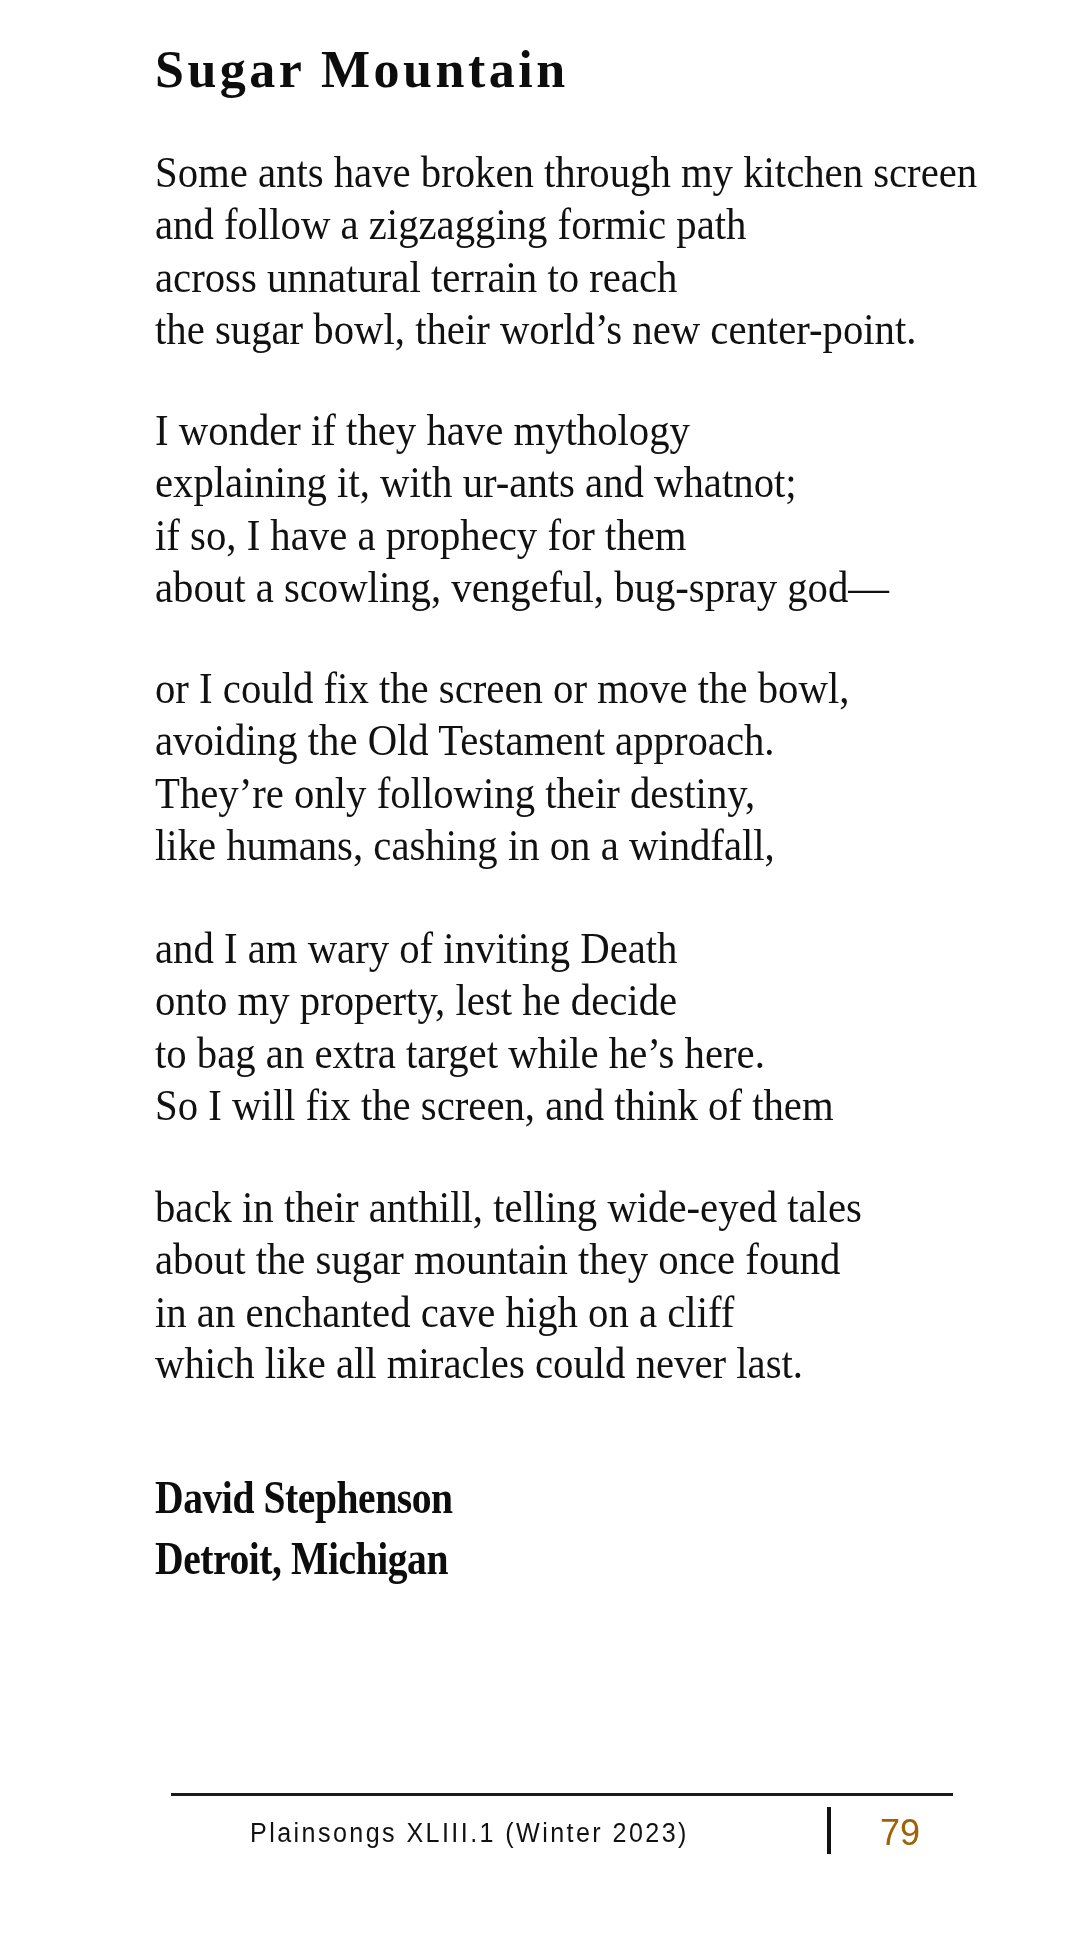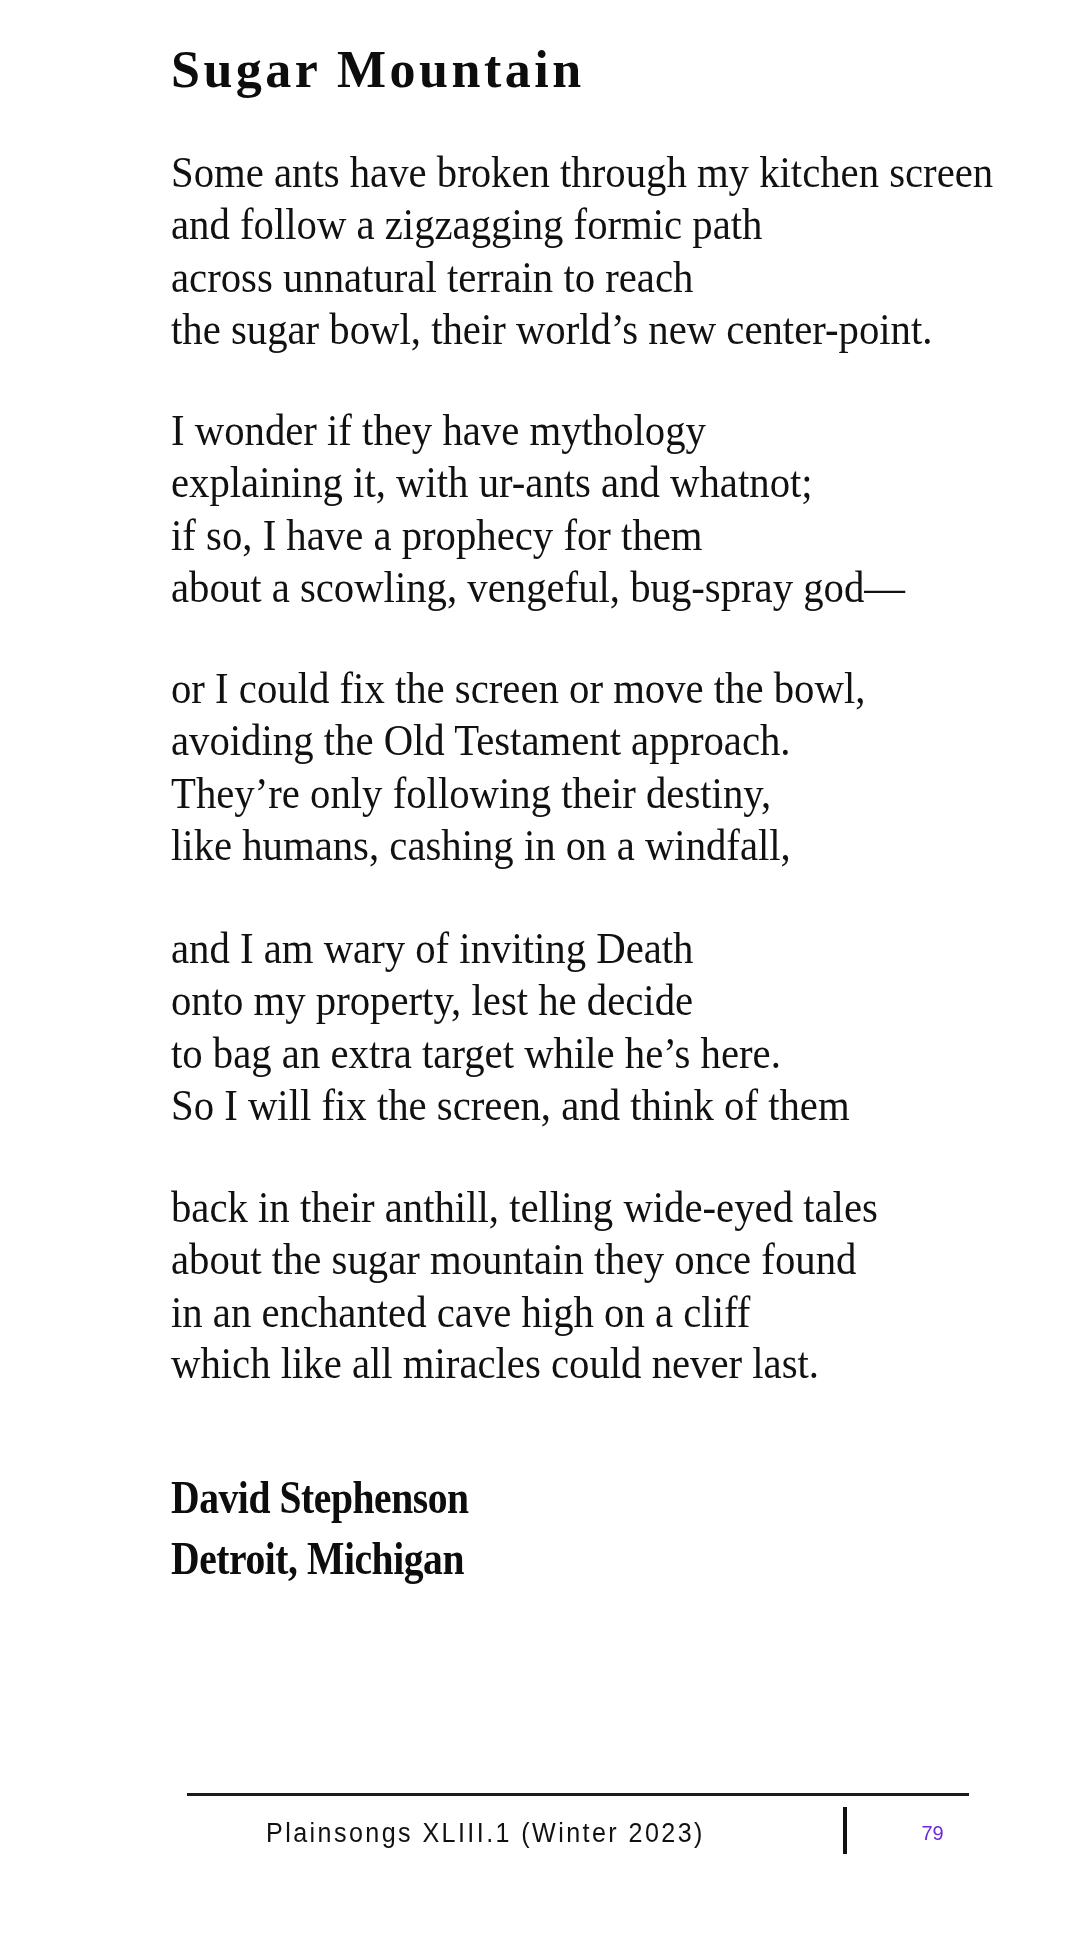--- a/index.html
+++ b/index.html
@@ -9,21 +9,21 @@
   }
   body {
     width: 1080px;
     height: 1951px;
     position: relative;
     overflow: hidden;
     color: #111111;
   }
   .page {
     position: absolute;
-    left: 16px; top: 0;
+    left: 0; top: 0;
     width: 956px;
     height: 1951px;
     background: #ffffff;
   }
   .title {
     position: absolute;
     left: 155px;
     top: 38px;
     margin: 0;
     font-family: "Liberation Serif", serif;
@@ -95,26 +95,26 @@
     top: 1807px;
     width: 4px;
     height: 47px;
     background: #111111;
   }
   .page-number {
     position: absolute;
     left: 880px;
     width: 73px;
     top: 1817px;
-    text-align: center;
+    text-align: left;
     font-family: "Liberation Sans", sans-serif;
-    font-size: 20px;
+    font-size: 36px;
     line-height: 32px;
     white-space: nowrap;
-    color: #6d28d9;
+    color: #a16207;
   }
 </style>
 </head>
 <body>
 
 <div class="page">
 
   <h1 class="title">Sugar Mountain</h1>
 
   <div class="poem">

